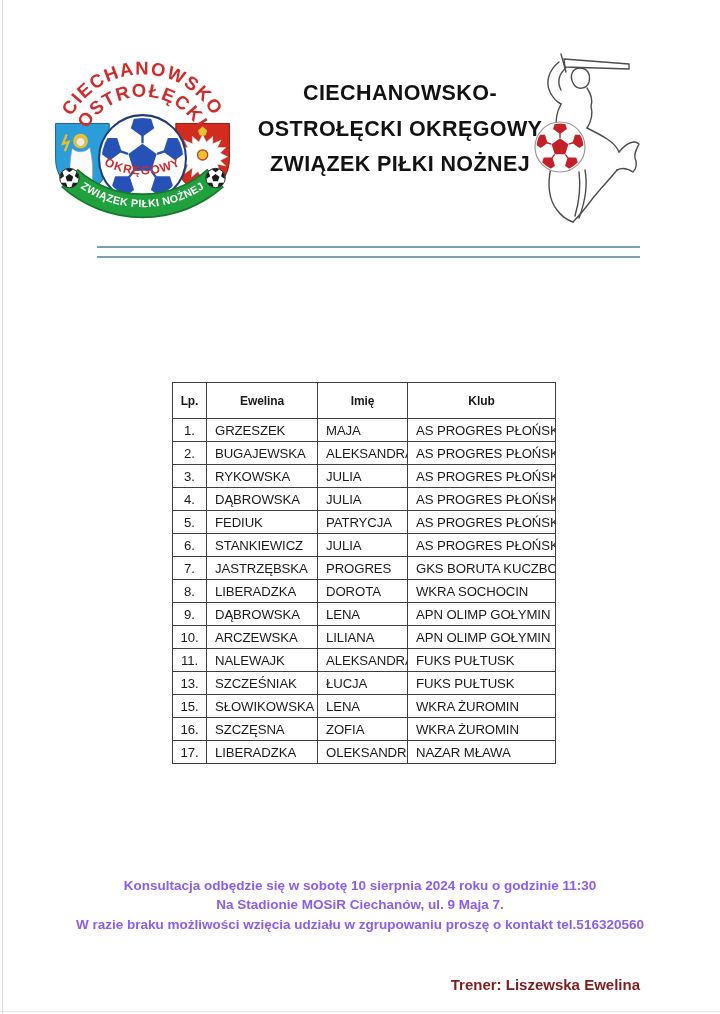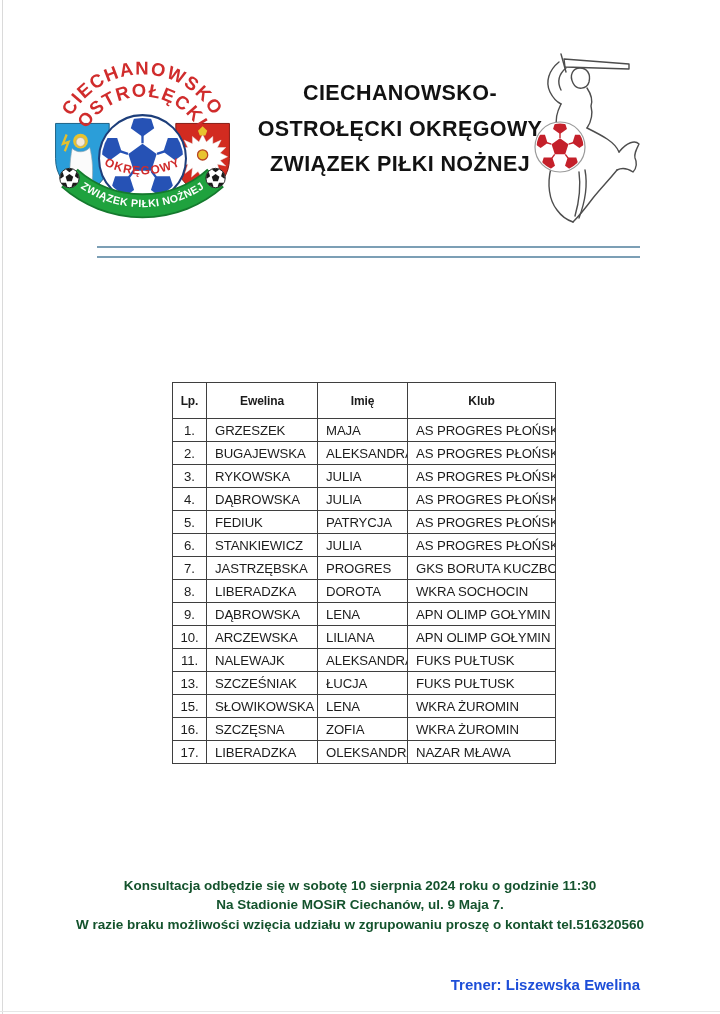--- a/index.html
+++ b/index.html
@@ -30,22 +30,22 @@
 
   table.players{position:absolute;left:172px;top:382px;border-collapse:collapse;table-layout:fixed;
                 width:383px;font-size:13.2px;letter-spacing:-.1px;color:#1c1c1c;}
   table.players th,table.players td{border:1px solid var(--table-border);overflow:hidden;white-space:nowrap;}
   table.players th{height:27px;font-size:12px;font-weight:bold;text-align:center;padding:4px 2px;}
   table.players td{height:22px;padding:0 0 0 8px;text-align:left;}
   table.players td.col-lp{text-align:center;padding:0;}
   .w-lp{width:34px;} .w-naz{width:111px;} .w-imie{width:90px;} .w-klub{width:148px;}
 
   .footer{position:absolute;left:0;top:876px;width:720px;text-align:center;
-          font-weight:bold;font-size:13.5px;line-height:19.3px;color:#14532d;}
-  .trainer-line{position:absolute;top:976px;right:80px;font-weight:bold;font-size:15px;color:#1d4ed8;}
+          font-weight:bold;font-size:13.5px;line-height:19.3px;color:#8b5cf6;}
+  .trainer-line{position:absolute;top:976px;right:80px;font-weight:bold;font-size:15px;color:#7f1d1d;}
 
   
   .arc-red{fill:var(--logo-red);font-weight:bold;font-size:20px;letter-spacing:1.5px;
            font-family:"Liberation Sans",sans-serif;}
   .arc-red2{font-size:20px;}
   .shield-l{fill:var(--shield-blue);stroke:#14597e;stroke-width:1;}
   .shield-r{fill:var(--shield-red);stroke:#7e120c;stroke-width:1;}
   .band-dark{fill:none;stroke:var(--ribbon-green-dark);stroke-width:27;}
   .band{fill:none;stroke:var(--ribbon-green);stroke-width:23;}
   .rib-top-text{fill:var(--logo-red);font-weight:bold;font-size:13px;letter-spacing:1px;

